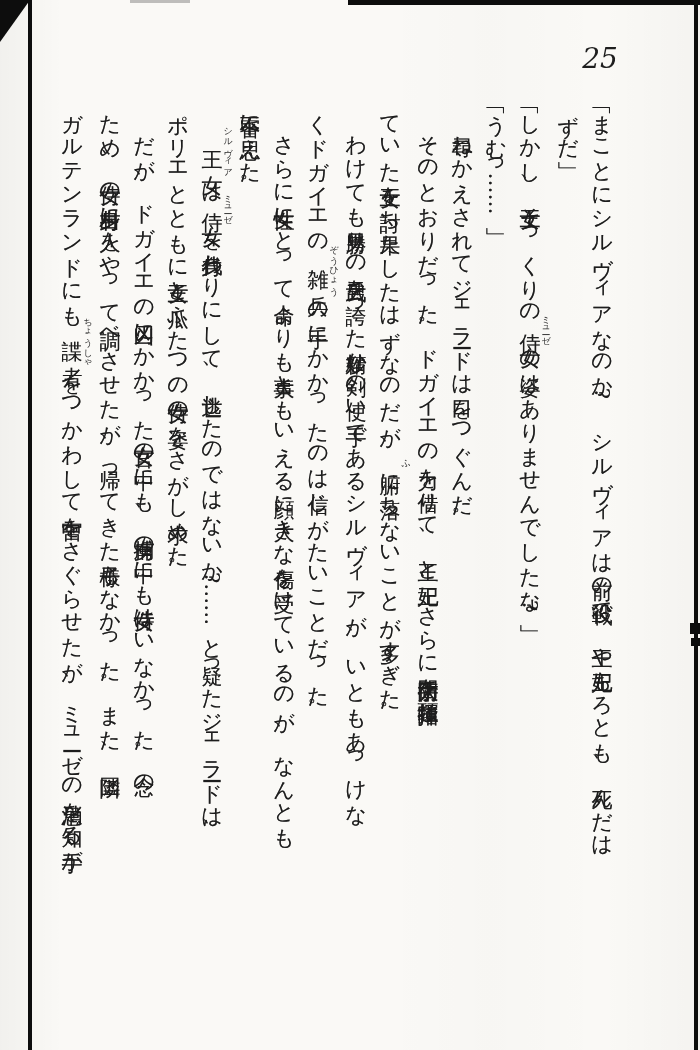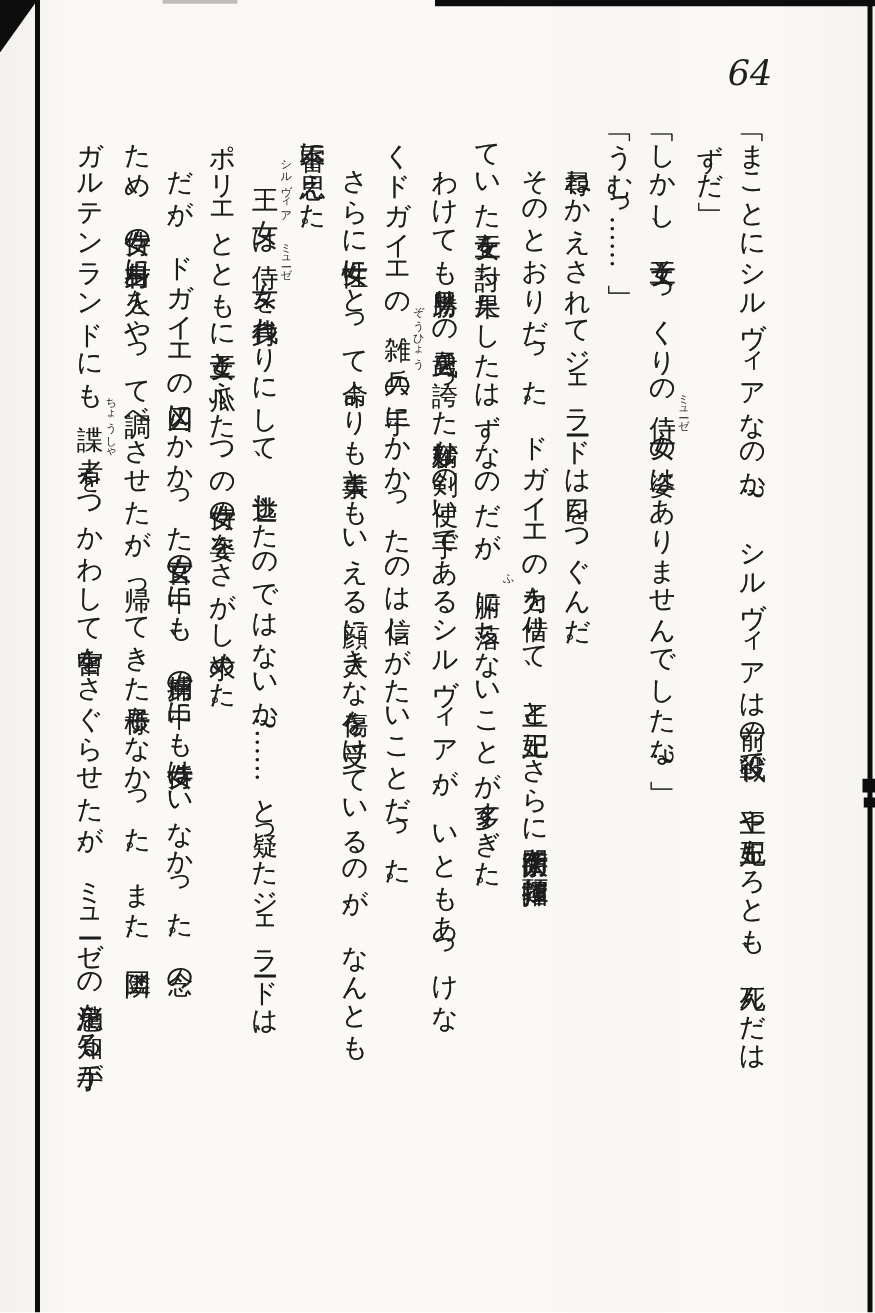--- a/index.html
+++ b/index.html
@@ -71,21 +71,21 @@
 <div class="page">
 
   <div class="edge edge-left"></div>
   <div class="edge edge-right"></div>
   <div class="edge edge-top"></div>
   <div class="edge edge-top2"></div>
   <div class="edge corner-blob"></div>
   <div class="edge tick-1"></div>
   <div class="edge tick-2"></div>
 
-  <div class="page-number">64</div>
+  <div class="page-number">25</div>
 
   <div class="text-block">
       <p class="line">「まことにシルヴィアなのか?　シルヴィアは前の戦役で、王や王妃もろとも、死んだは</p>
       <p class="line">ずだ」</p>
       <p class="line">「しかし、王女そっくりの<ruby>侍女<rt>ミューゼ</rt></ruby>の姿はありませんでしたな?」</p>
       <p class="line">「うむっ……」</p>
       <p class="line indent">尋ねかえされてジェラードは口をつぐんだ。</p>
       <p class="line indent">そのとおりだった。ドガイエの力を借りて、王と王妃、さらに大手門防衛を陣頭指揮し</p>
       <p class="line">ていた王女を討ち果たしたはずなのだが、<ruby>腑<rt>ふ</rt></ruby>に落ちないことが多すぎた。</p>
       <p class="line indent">わけても男勝りの武勇を誇った精妙な剣の使い手であるシルヴィアが、いともあっけな</p>

